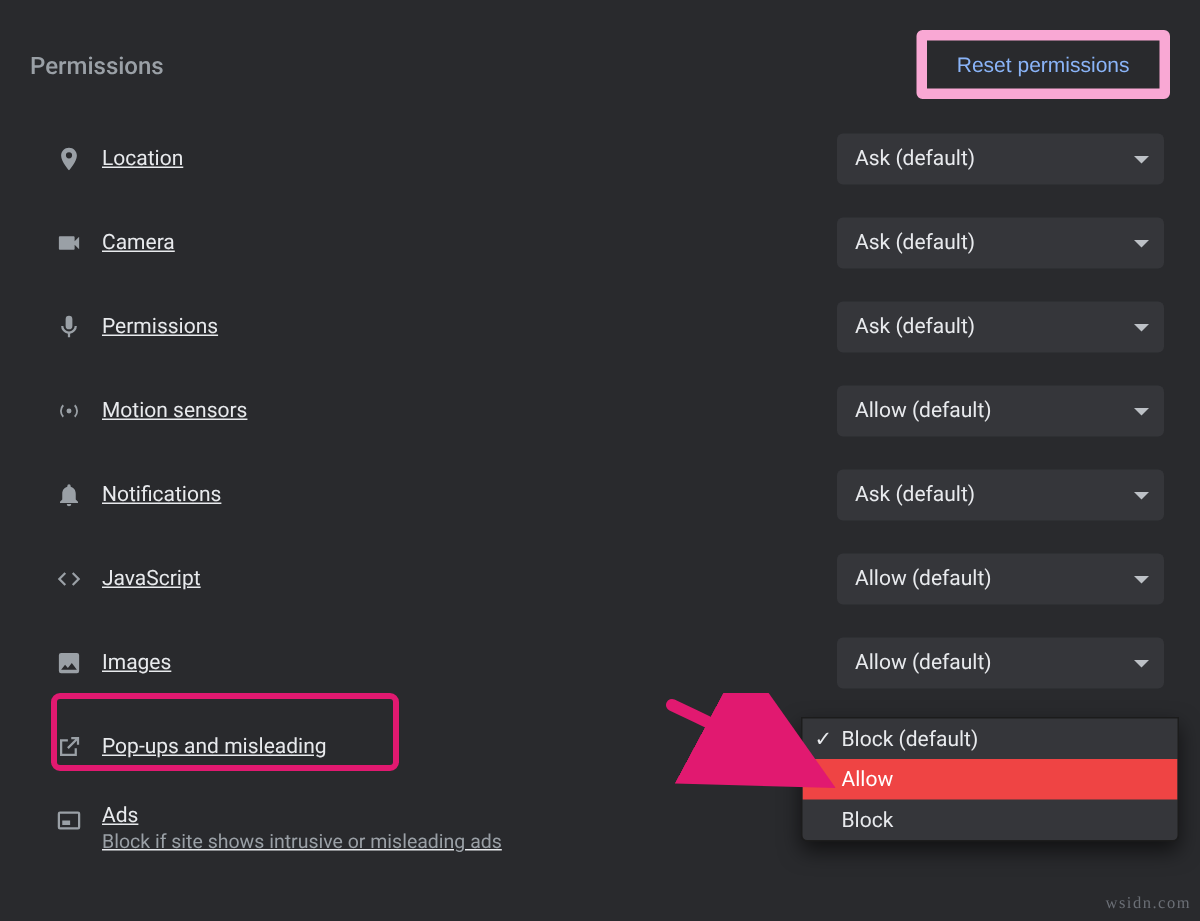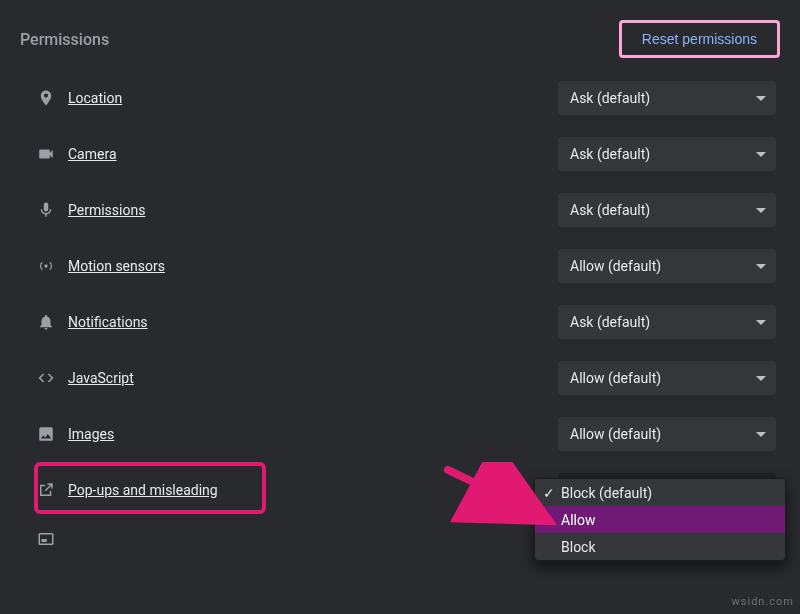--- a/index.html
+++ b/index.html
@@ -20,21 +20,21 @@
     padding: 20px 20px 12px 20px;
     gap: 32px;
   }
   .header-title {
     font-size: 16px;
     color: #9aa0a6;
     font-weight: 500;
   }
   .reset-btn {
     background: transparent;
-    border: 3px solid #f9a8d4;
+    border: 7px solid #f9a8d4;
     border-radius: 4px;
     color: #8ab4f8;
     font-size: 14px;
     font-weight: 500;
     padding: 8px 20px;
     cursor: pointer;
   }
   .rows {
     padding: 0 20px;
   }
@@ -110,33 +110,34 @@
     height: 27px;
     padding: 0 10px 0 8px;
     color: #e8eaed;
     font-size: 14px;
     cursor: pointer;
   }
   .menu-item .check {
     width: 18px;
     text-align: left;
   }
-  .menu-item.selected { background: #701a75; color: #fff; }
+  .menu-item.selected { background: #ef4444; color: #fff; }
   .arrow-annot {
     position: absolute;
     z-index: 20;
     pointer-events: none;
   }
   .watermark {
     position: absolute;
     right: 6px;
     bottom: 6px;
     color: #6b6f76;
     font-size: 11px;
     letter-spacing: 1px;
+    font-family: Liberation Serif, serif;
   }
 </style>
 </head>
 <body>
 
 <div class="header">
   <div class="header-title">Permissions</div>
   <button class="reset-btn">Reset permissions</button>
 </div>
 
@@ -246,20 +247,24 @@
       <span class="dd-arrow"></span>
     </div>
   </div>
 
   <div class="row" style="align-items:flex-start;padding-top:10px">
     <div class="icon-cell" style="padding-top:2px">
       <svg width="18" height="18" viewBox="0 0 24 24">
           <rect x="3" y="5" width="18" height="14" rx="1" fill="none" stroke="#9aa0a6" stroke-width="2"></rect>
           <rect x="6" y="12" width="7" height="4" fill="#9aa0a6"></rect>
         </svg>
+    </div>
+    <div class="label-cell">
+      <span>Ads</span>
+      <span class="row-sub">Block if site shows intrusive or misleading ads</span>
     </div>
   </div>
 
 </div>
 
 <div class="highlight-box" style="left:34px; top:462px; width:232px; height:52px;"></div>
 
 <div class="menu" style="left:534px; top:478px;">
   <div class="menu-item">
     <span class="check">✓</span>

